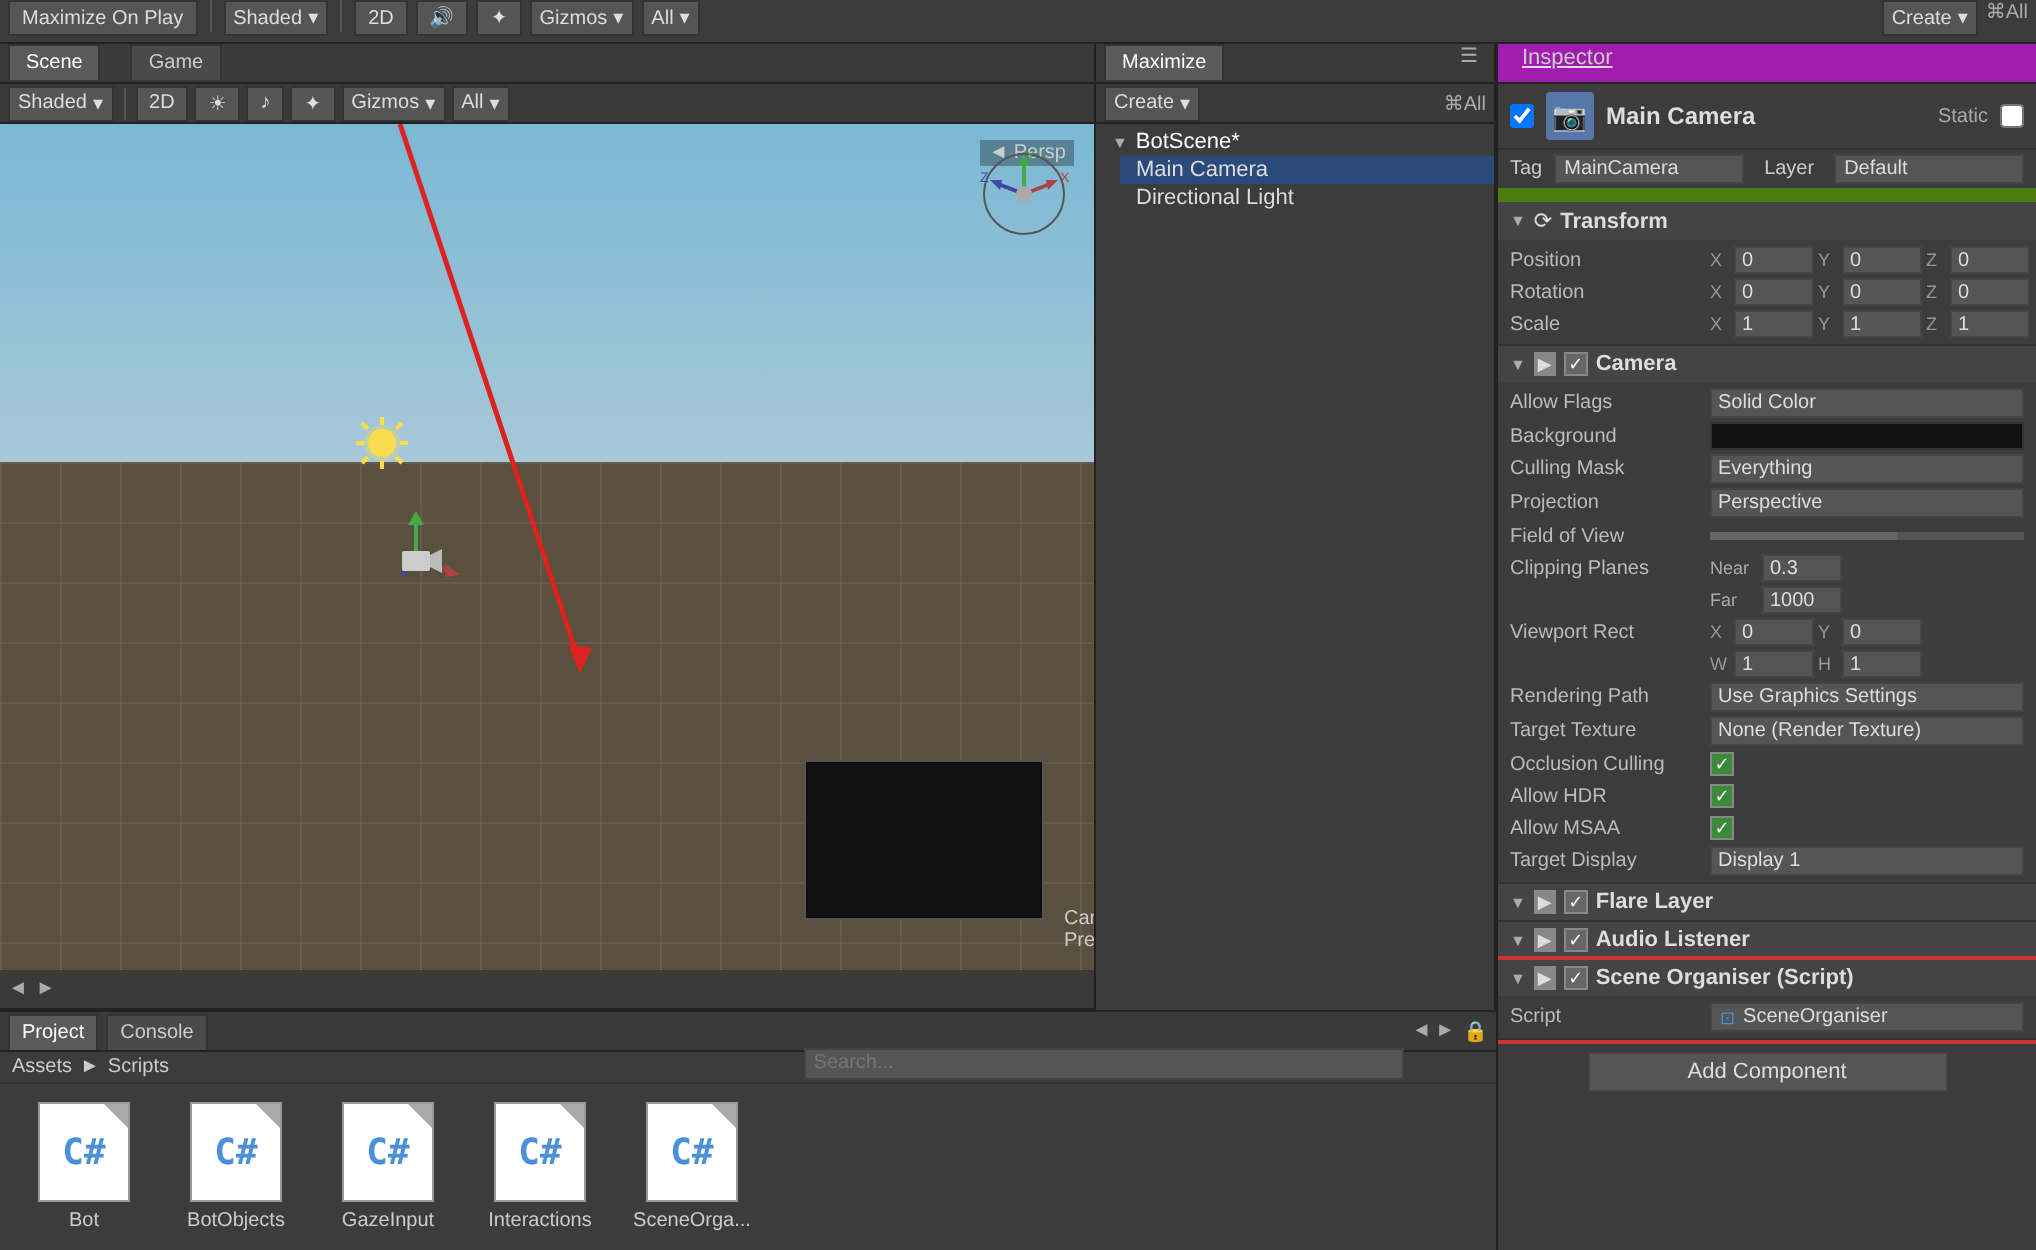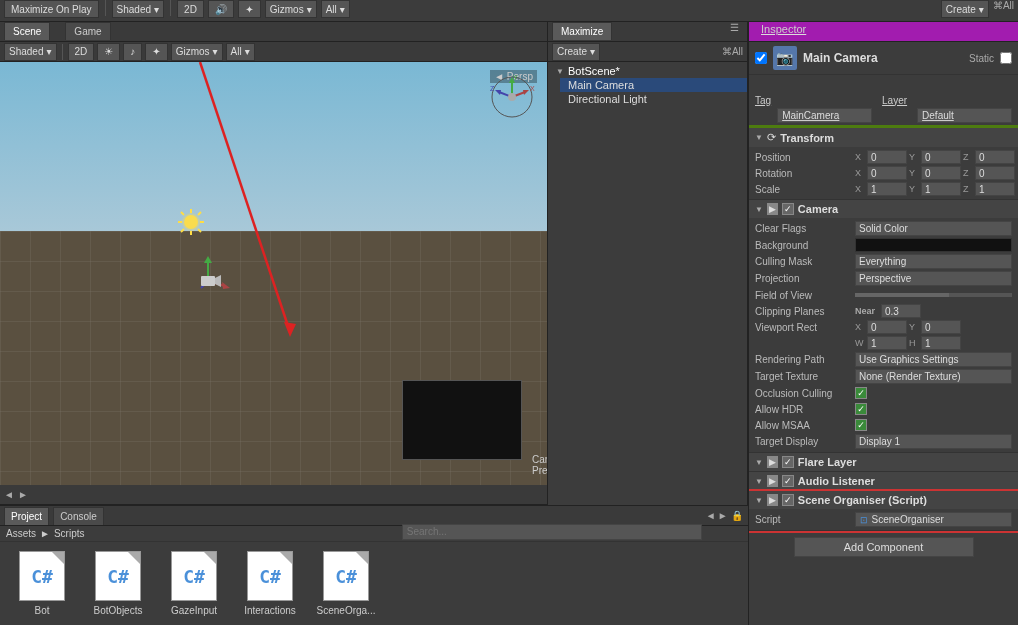--- a/index.html
+++ b/index.html
@@ -349,31 +349,29 @@
       font-weight: bold;
       color: #ddd;
     }
     .inspector-tag-row {
       display: flex;
       align-items: center;
       padding: 2px 6px;
       gap: 6px;
       font-size: 10px;
       color: #ccc;
-      border-bottom: 3px solid #4d7c0f;
-      text-decoration: underline;
+      border-bottom: 7px solid #4d7c0f;
     }
     .inspector-tag-dropdown {
       background: #555;
       border: 1px solid #444;
       color: #ddd;
       font-size: 10px;
       padding: 1px 4px;
       flex: 1;
-      margin-top: 31px;
     }
 
     
     .component-section {
       border-bottom: 1px solid #333;
     }
     .component-header {
       display: flex;
       align-items: center;
       padding: 3px 6px;
@@ -843,21 +841,21 @@
     <div class="component-section">
       <div class="component-header">
         <span class="collapse-arrow">▼</span>
         <span style="font-size:9px;background:#888;padding:1px 2px;">▶</span>
         <div class="component-checkbox checked"></div>
         <span class="component-title">Camera</span>
       </div>
       <div class="component-content">
 
         <div class="prop-row">
-          <span class="prop-label">Clear Flags</span>
+          <span class="prop-label">Allow Flags</span>
           <div class="prop-value">
             <div class="prop-dropdown">
               <span>Solid Color</span>
             </div>
           </div>
         </div>
 
         <div class="prop-row">
           <span class="prop-label">Background</span>
           <div class="prop-value">
@@ -888,22 +886,29 @@
           <div class="prop-value">
             <div class="prop-slider">
               <div class="prop-slider-fill"></div>
             </div>
           </div>
         </div>
 
         <div class="prop-row">
           <span class="prop-label">Clipping Planes</span>
           <div class="prop-value">
-            <span style="font-size:9px;color:#aaa;width:24px;font-weight:bold;">Near</span>
+            <span style="font-size:9px;color:#aaa;width:24px;">Near</span>
             <input class="prop-field prop-field-sm" value="0.3" style="">
+          </div>
+        </div>
+        <div class="prop-row">
+          <span class="prop-label"></span>
+          <div class="prop-value">
+            <span style="font-size:9px;color:#aaa;width:24px;">Far</span>
+            <input class="prop-field prop-field-sm" value="1000" style="">
           </div>
         </div>
 
         <div class="prop-row">
           <span class="prop-label">Viewport Rect</span>
           <div class="prop-value prop-xyz">
             <span class="xyz-label">X</span>
             <input class="prop-field prop-field-sm" value="0" style="">
             <span class="xyz-label">Y</span>
             <input class="prop-field prop-field-sm" value="0" style="">

